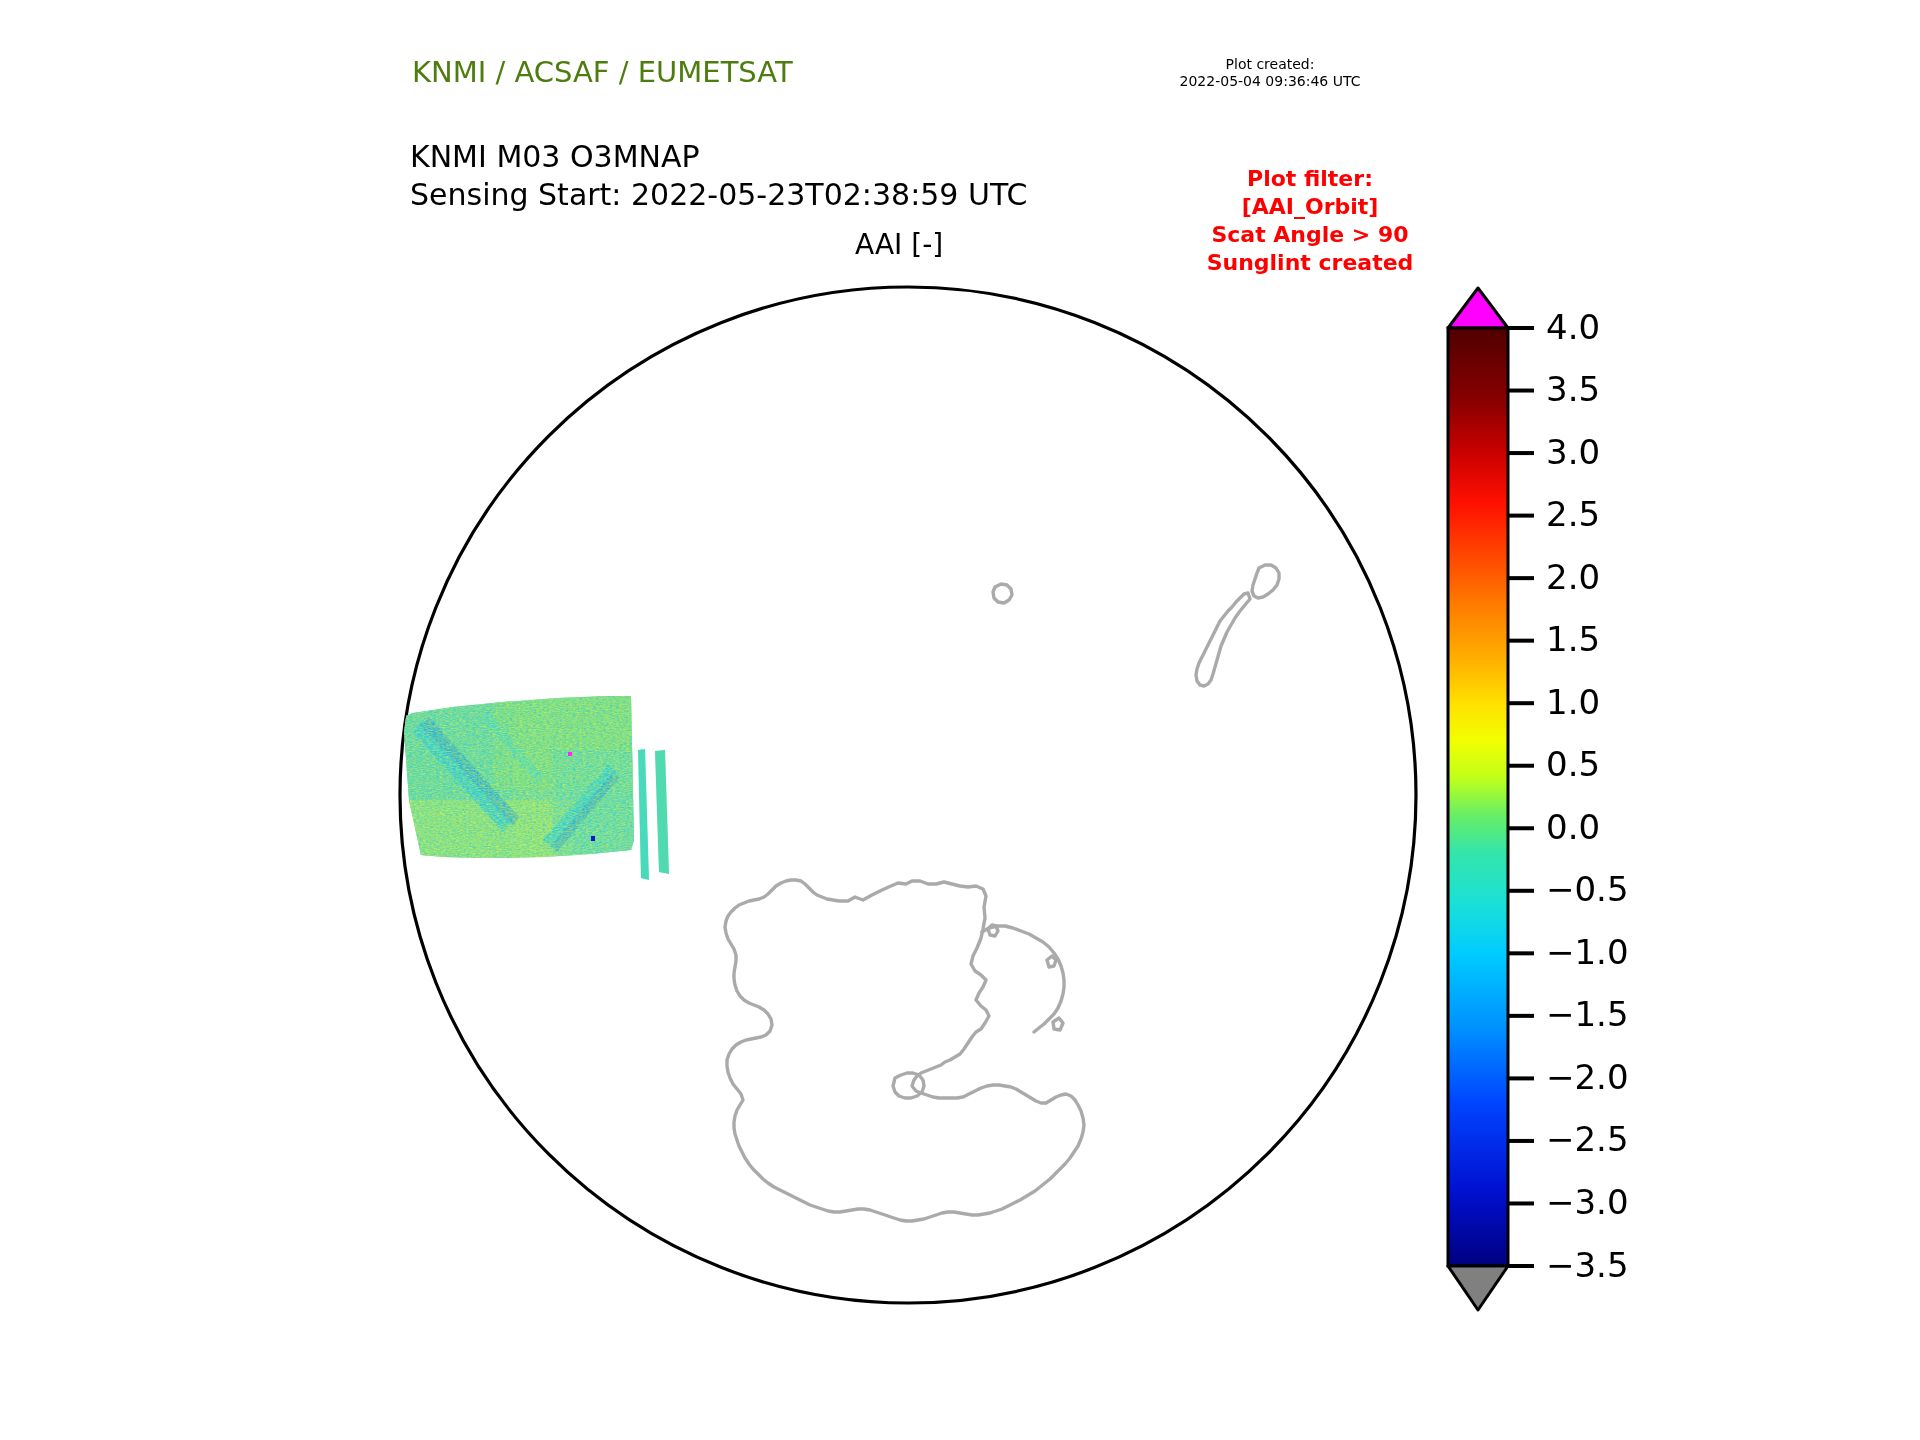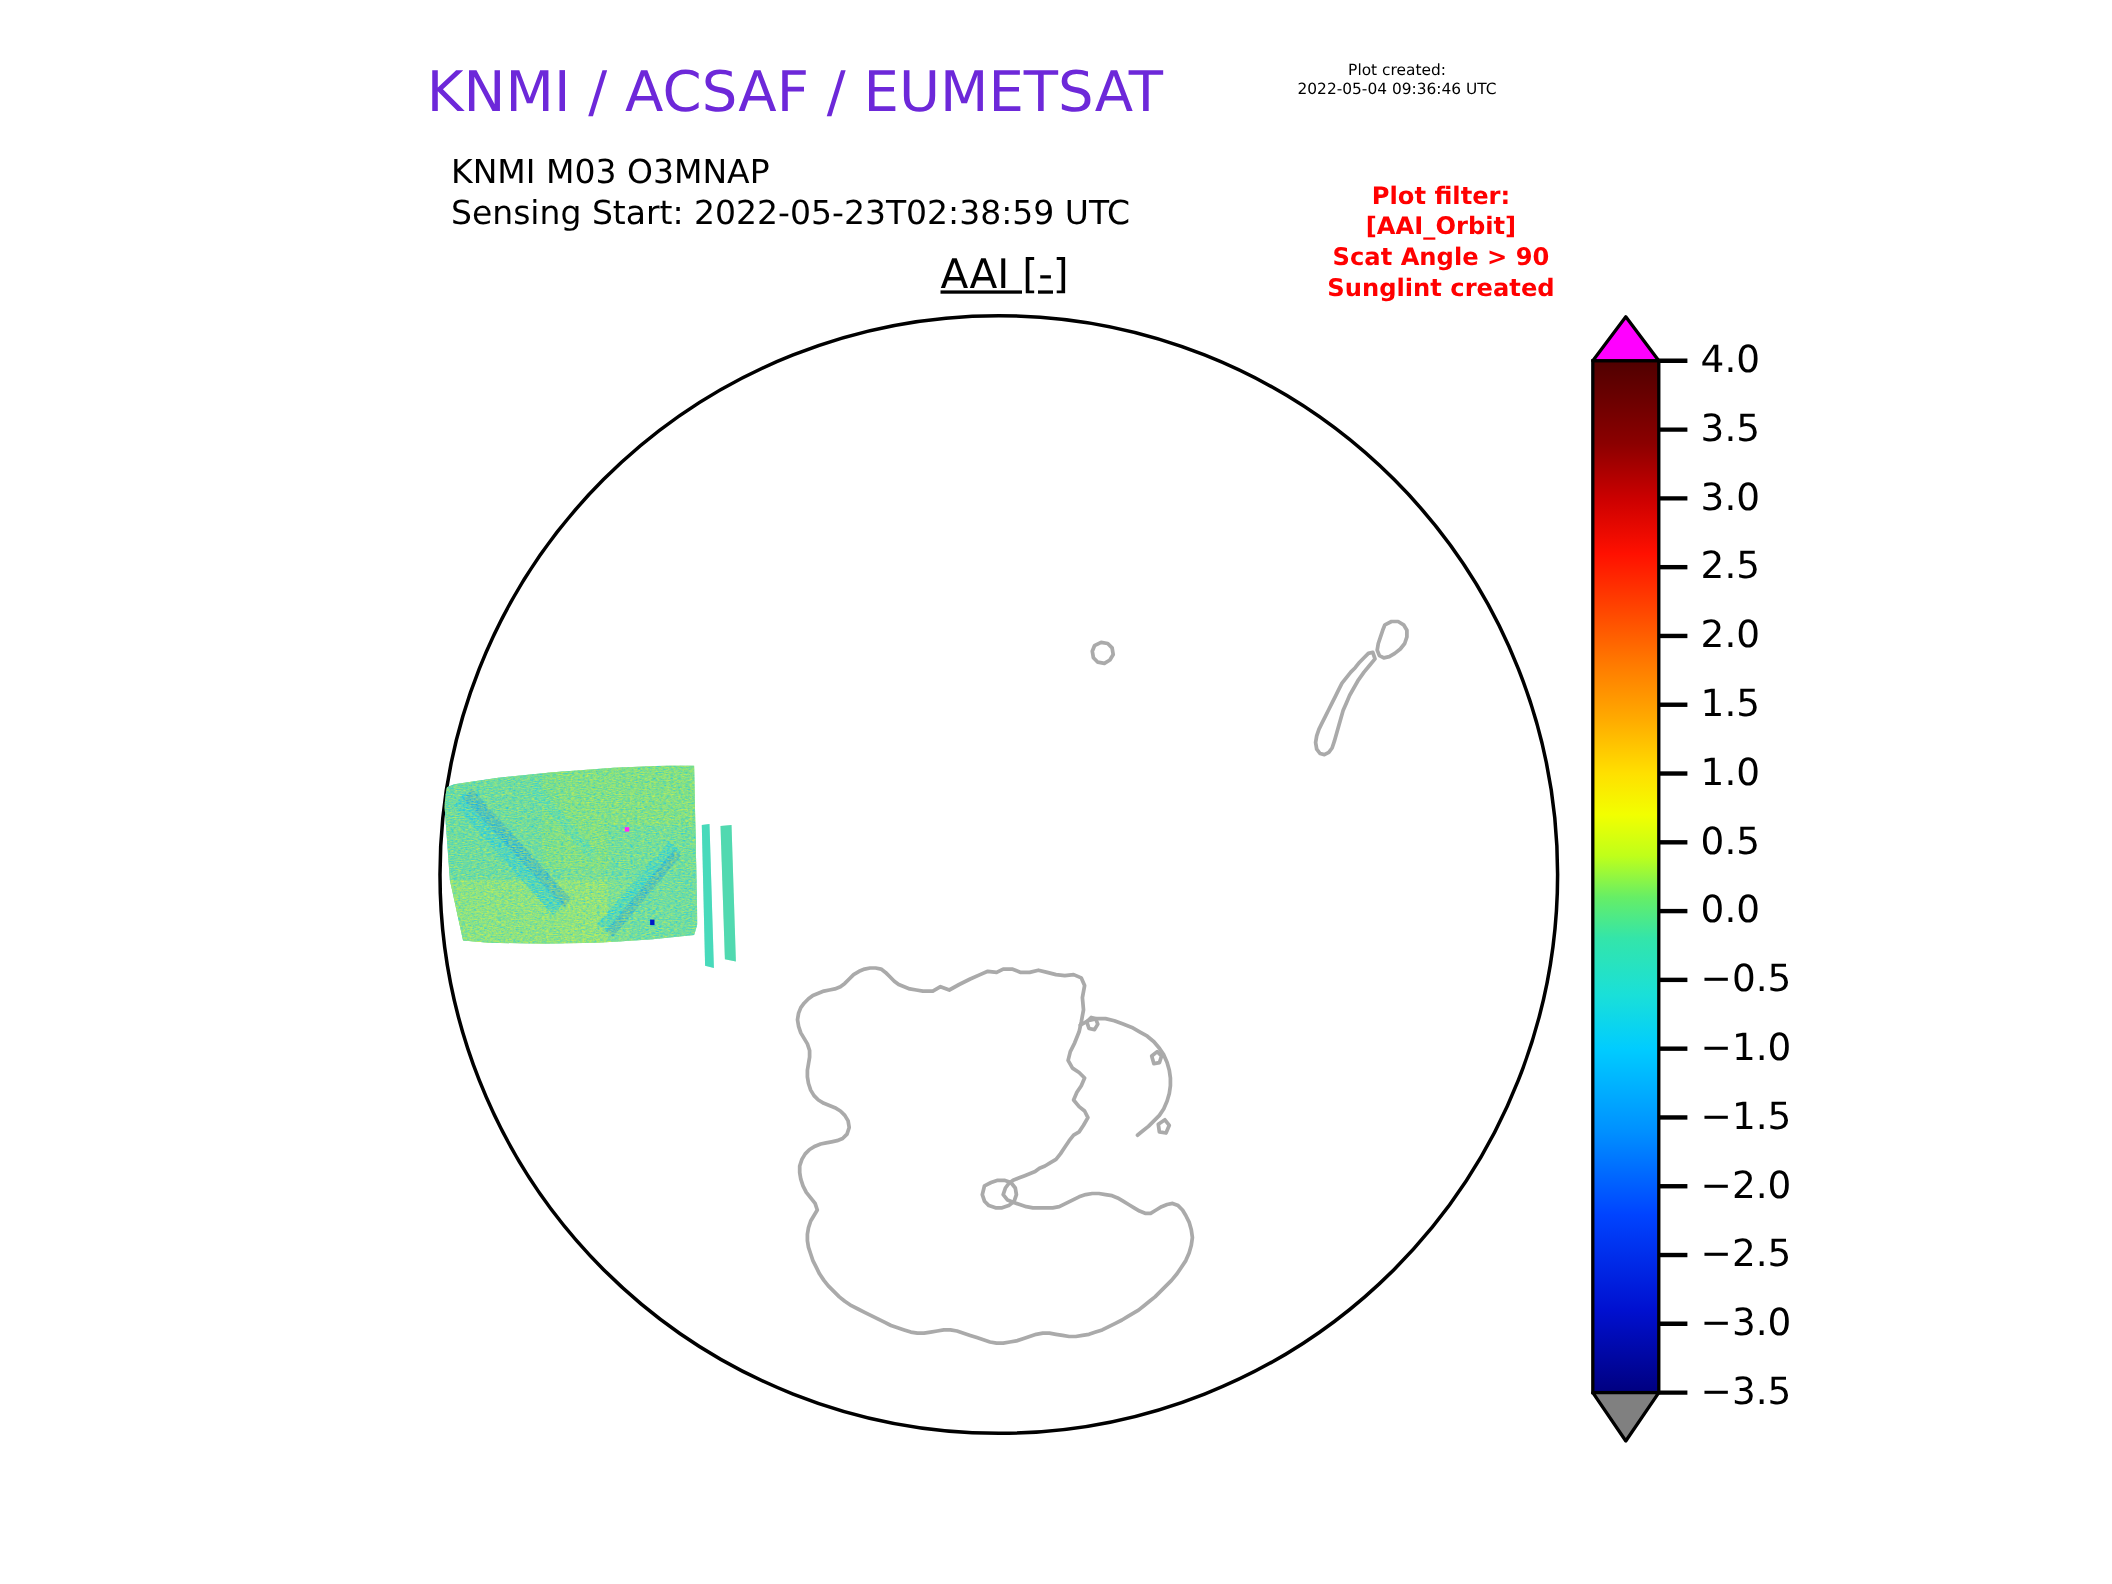--- a/index.html
+++ b/index.html
@@ -2,28 +2,28 @@
 <html><head>
 <meta charset="utf-8">
 <title>GOME M03 O3MNAP AAI</title>
 <style>
   html,body{margin:0;padding:0;background:#ffffff;}
   body{width:1920px;height:1440px;position:relative;overflow:hidden;
        font-family:"DejaVu Sans","Liberation Sans",sans-serif;color:#000;}
   .stage{position:absolute;left:0;top:0;width:1920px;height:1440px;}
 
   
-  #org-title{position:absolute;left:388px;top:55px;font-size:51px;color:#6d28d9;
+  #org-title{position:absolute;left:412px;top:55px;font-size:29px;color:#4d7c0f;
              letter-spacing:0px;white-space:nowrap;}
   #plot-created-block{position:absolute;left:1110px;top:56px;width:320px;
              text-align:center;font-size:14px;line-height:1.22;color:#000;}
   #product-block{position:absolute;left:410px;top:138px;font-size:30px;
              line-height:1.25;color:#000;white-space:nowrap;}
   #product-block div{white-space:nowrap;}
-  #quantity-title{position:absolute;left:855px;top:228px;font-size:37px;color:#000;text-decoration:underline;}
+  #quantity-title{position:absolute;left:855px;top:228px;font-size:28px;color:#000;}
   #filter-block{position:absolute;left:1140px;top:165px;width:340px;
              text-align:center;font-size:22px;line-height:1.27;color:#ff0000;font-weight:bold;}
 
   
   #map-wrap{position:absolute;left:393px;top:280px;width:1030px;height:1030px;}
   #map-svg{display:block;}
 
   
   #colorbar-wrap{position:absolute;left:1430px;top:284px;width:330px;height:1060px;}
   #cb-svg{display:block;}

